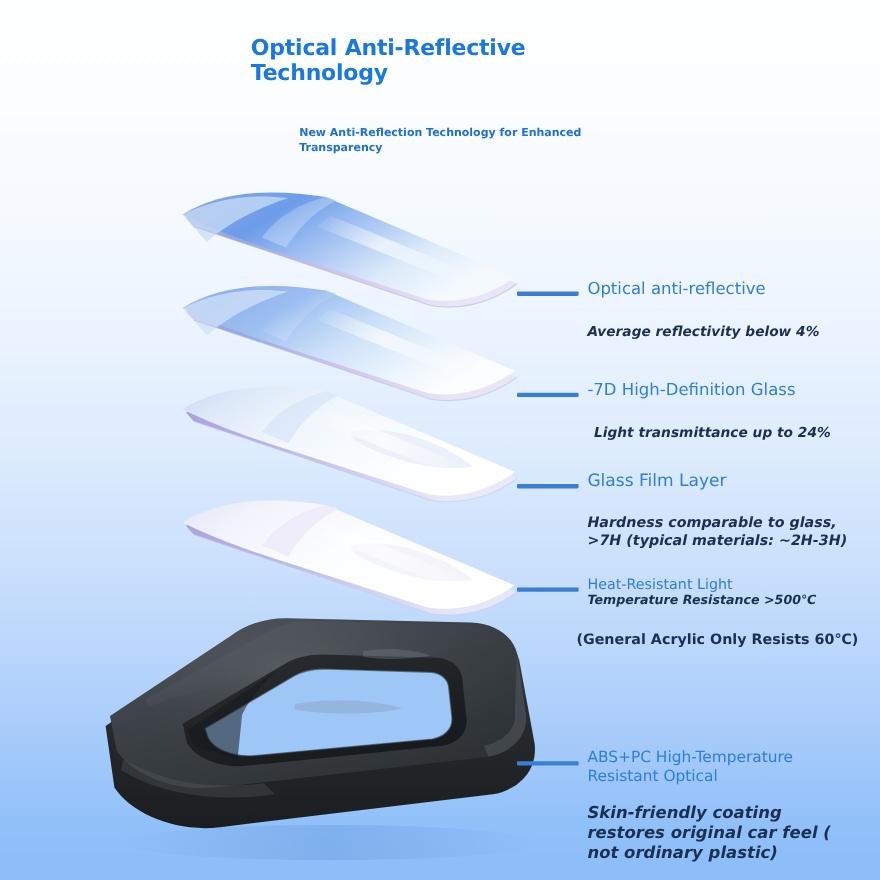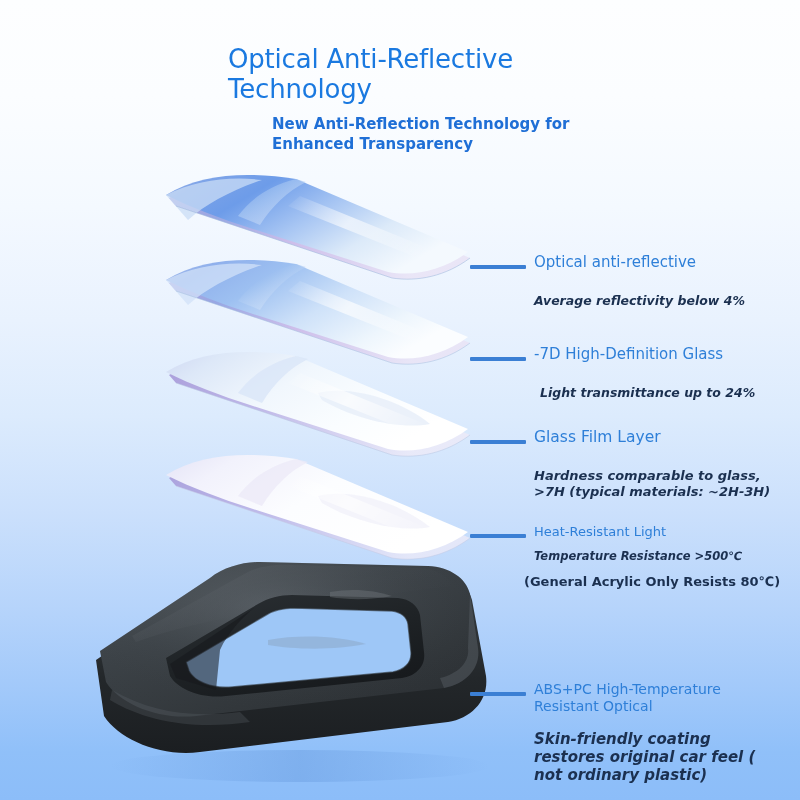--- a/index.html
+++ b/index.html
@@ -11,26 +11,26 @@
   #stage{
     position:relative;width:800px;height:800px;overflow:hidden;
     background:linear-gradient(180deg,
        #fdfeff 0%, #fbfdff 12%, #f4f9ff 26%,
        #e9f2fe 40%, #dcebfd 52%, #cbe0fc 64%,
        #b6d4fb 76%, #a2c9fa 86%, #90c0f9 94%, #8cbdf9 100%);
   }
   
   .title{
     position:absolute;left:228px;top:32px;width:340px;
-    font-size:26px;font-weight:normal;line-height:1.17;
-    color:#1a79e0;letter-spacing:-0.2px;margin-top:12px;
+    font-size:20px;font-weight:bold;line-height:1.17;
+    color:#1a79e0;letter-spacing:-0.2px;
   }
   .subtitle{
     position:absolute;left:272px;top:115px;width:300px;
-    font-size:15px;font-weight:bold;line-height:1.33;
+    font-size:10px;font-weight:bold;line-height:1.33;
     color:#1f6fd6;
   }
   
   .callout{position:absolute;}
   .rule{
     position:absolute;left:0;top:0;width:56px;height:4px;
     background:#3b7fd4;border-radius:1px;
   }
   .chead{
     position:absolute;left:64px;top:-12px;width:230px;
@@ -42,21 +42,21 @@
   }
   .c1{left:470px;top:265px;}
   .c1 .csub{top:28px;font-size:12.5px;}
   .c2{left:470px;top:357px;}
   .c2 .csub{top:28px;left:70px;}
   .c3{left:470px;top:440px;}
   .c3 .chead{font-size:15.5px;}
   .c3 .csub{top:28px;font-size:13px;width:260px;}
   .c4{left:470px;top:534px;}
   .c4 .chead{font-size:13px;top:-10px;}
-  .c4 .csub{top:15px;font-size:11.5px;width:260px;}
+  .c4 .csub{top:4px;font-size:11.5px;width:260px;}
   .c4 .csub2{position:absolute;left:54px;top:40px;width:270px;
     font-size:13px;font-weight:bold;color:#1b3050;line-height:1.25;}
   .c5{left:470px;top:692px;}
   .c5 .chead{font-size:14px;top:-11px;width:240px;}
   .c5 .csub{top:38px;font-size:15px;width:230px;line-height:1.2;}
   
   #art{position:absolute;left:0;top:0;width:800px;height:800px;}
 </style>
 </head>
 <body>
@@ -285,21 +285,21 @@
   <div class="callout c3">
     <span class="rule"></span>
     <div class="chead">Glass Film Layer</div>
     <div class="csub">Hardness comparable to glass, &gt;7H (typical materials: ~2H-3H)</div>
   </div>
 
   <div class="callout c4">
     <span class="rule"></span>
     <div class="chead">Heat-Resistant Light</div>
     <div class="csub">Temperature Resistance &gt;500℃</div>
-    <div class="csub2">(General Acrylic Only Resists 80℃)</div>
+    <div class="csub2">(General Acrylic Only Resists 60℃)</div>
   </div>
 
   <div class="callout c5">
     <span class="rule"></span>
     <div class="chead">ABS+PC High-Temperature Resistant Optical</div>
     <div class="csub">Skin-friendly coating restores original car feel ( not ordinary plastic)</div>
   </div>
 
 </div>
 

